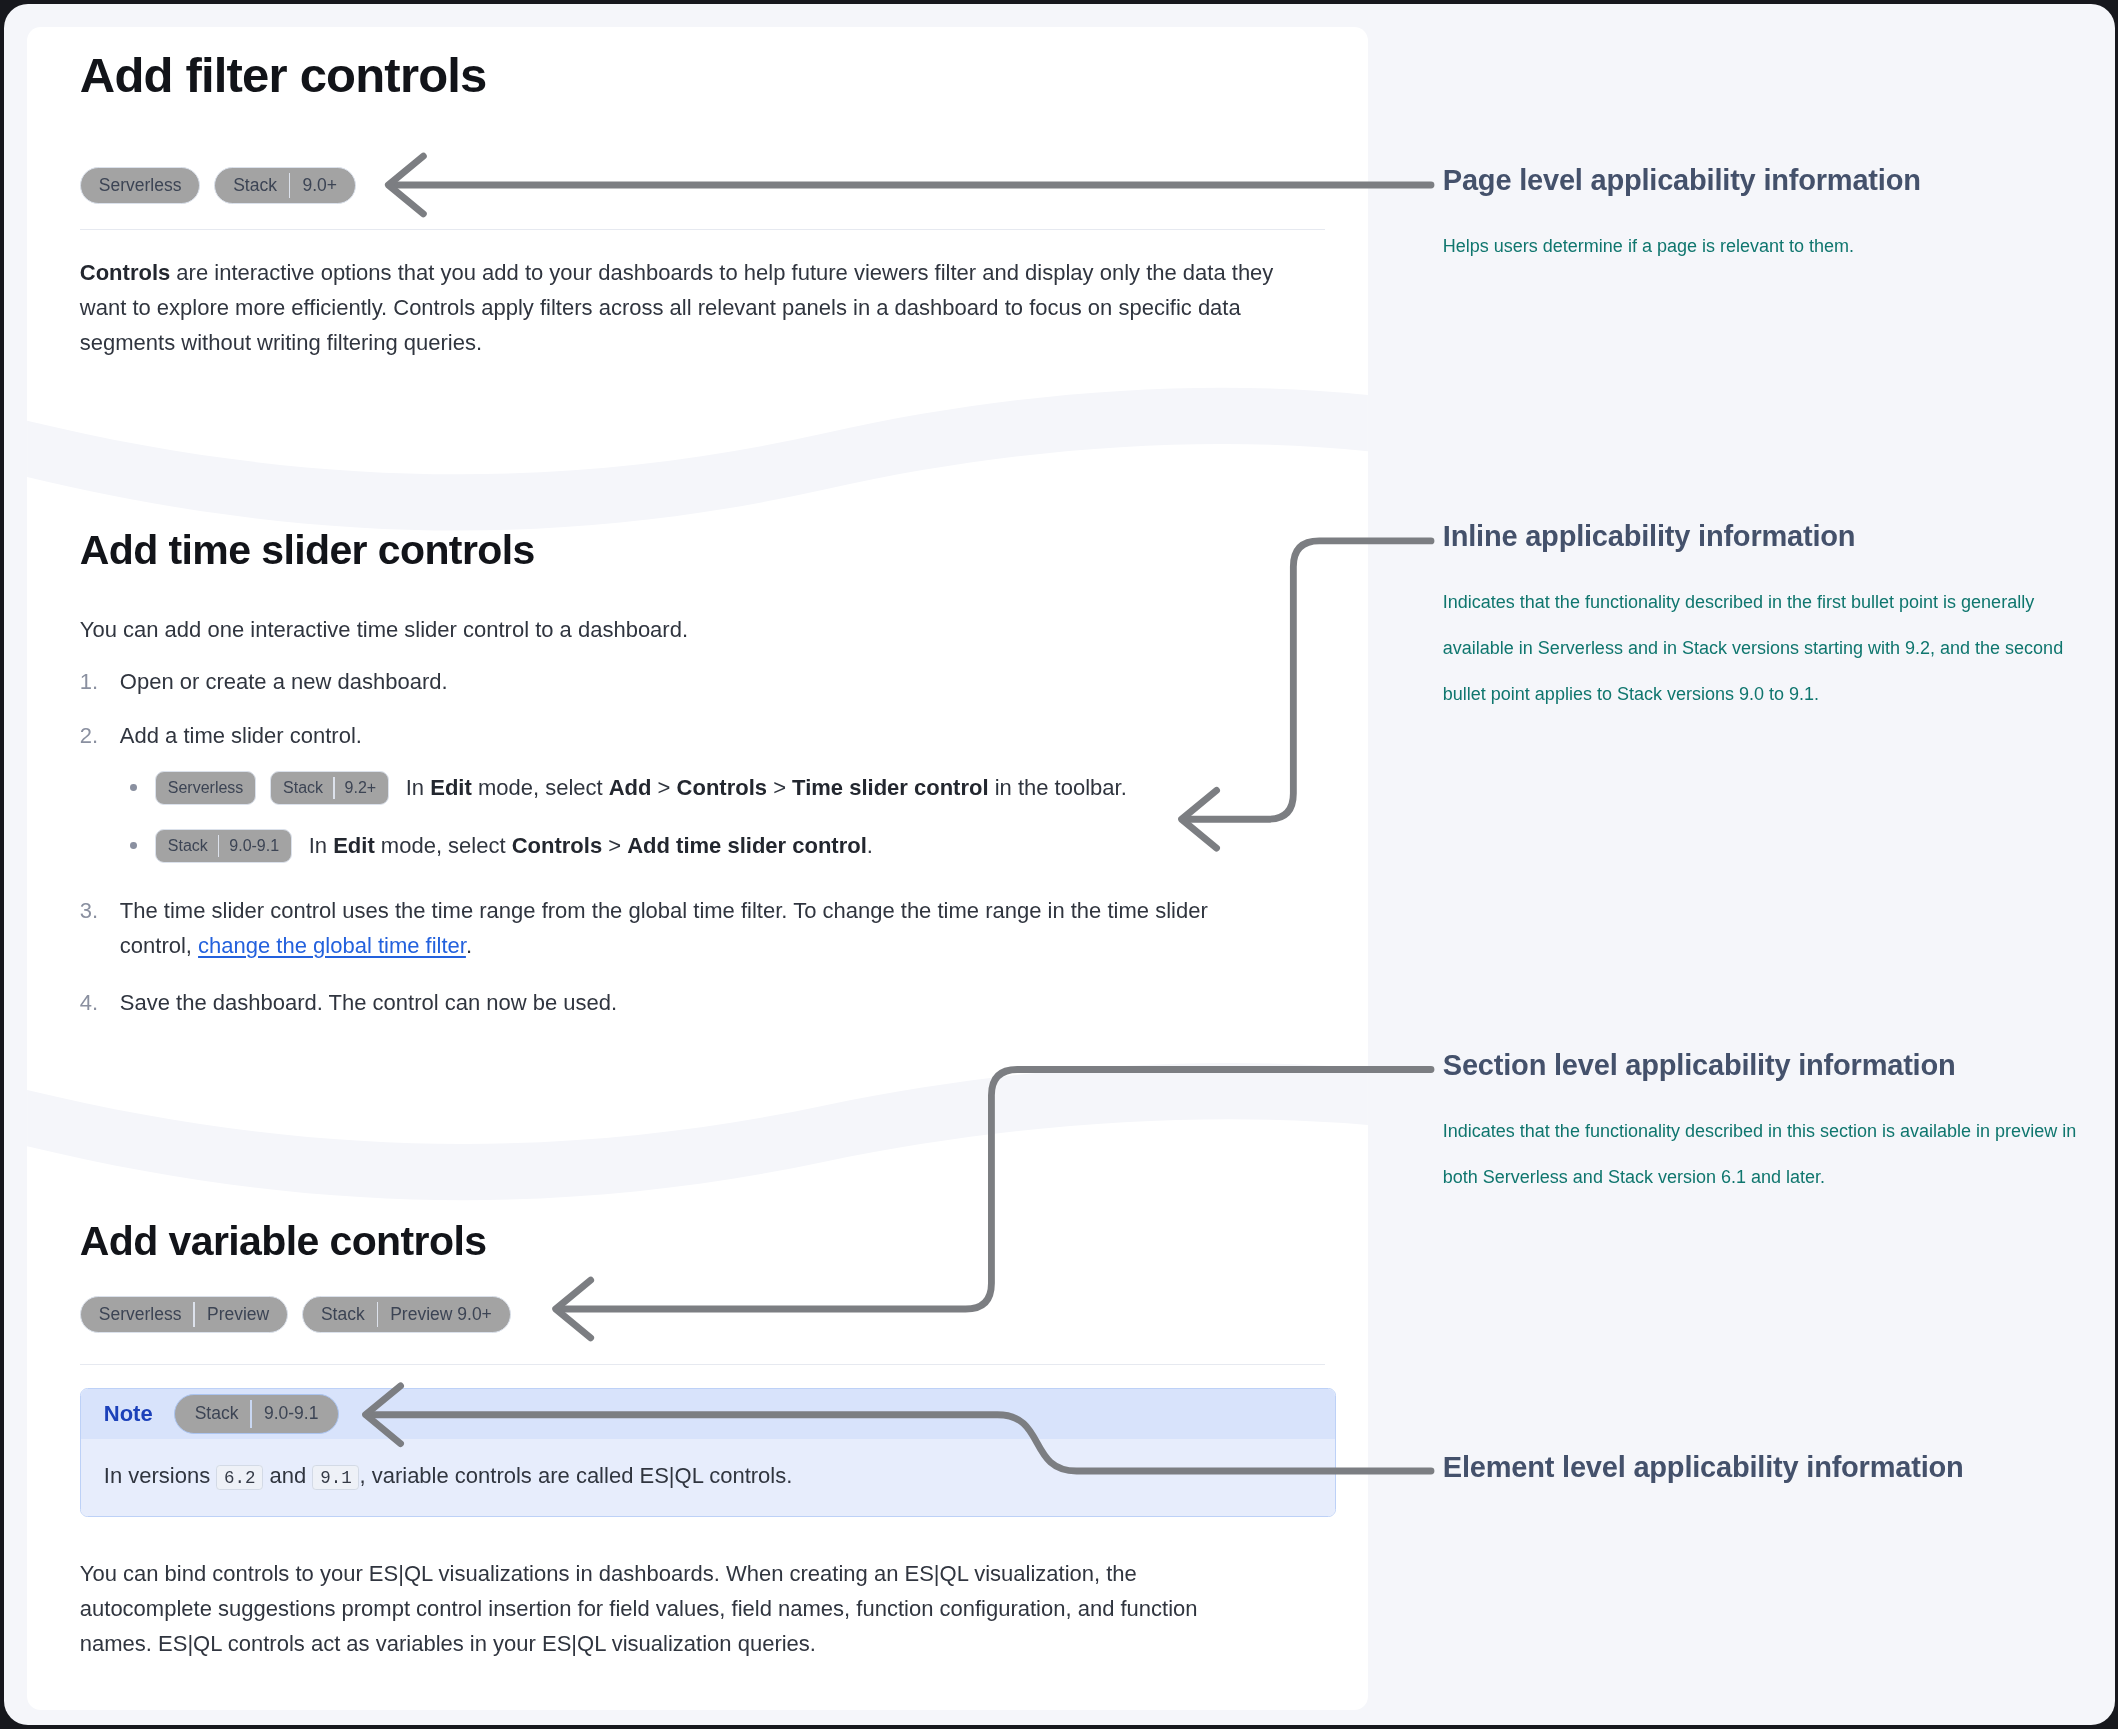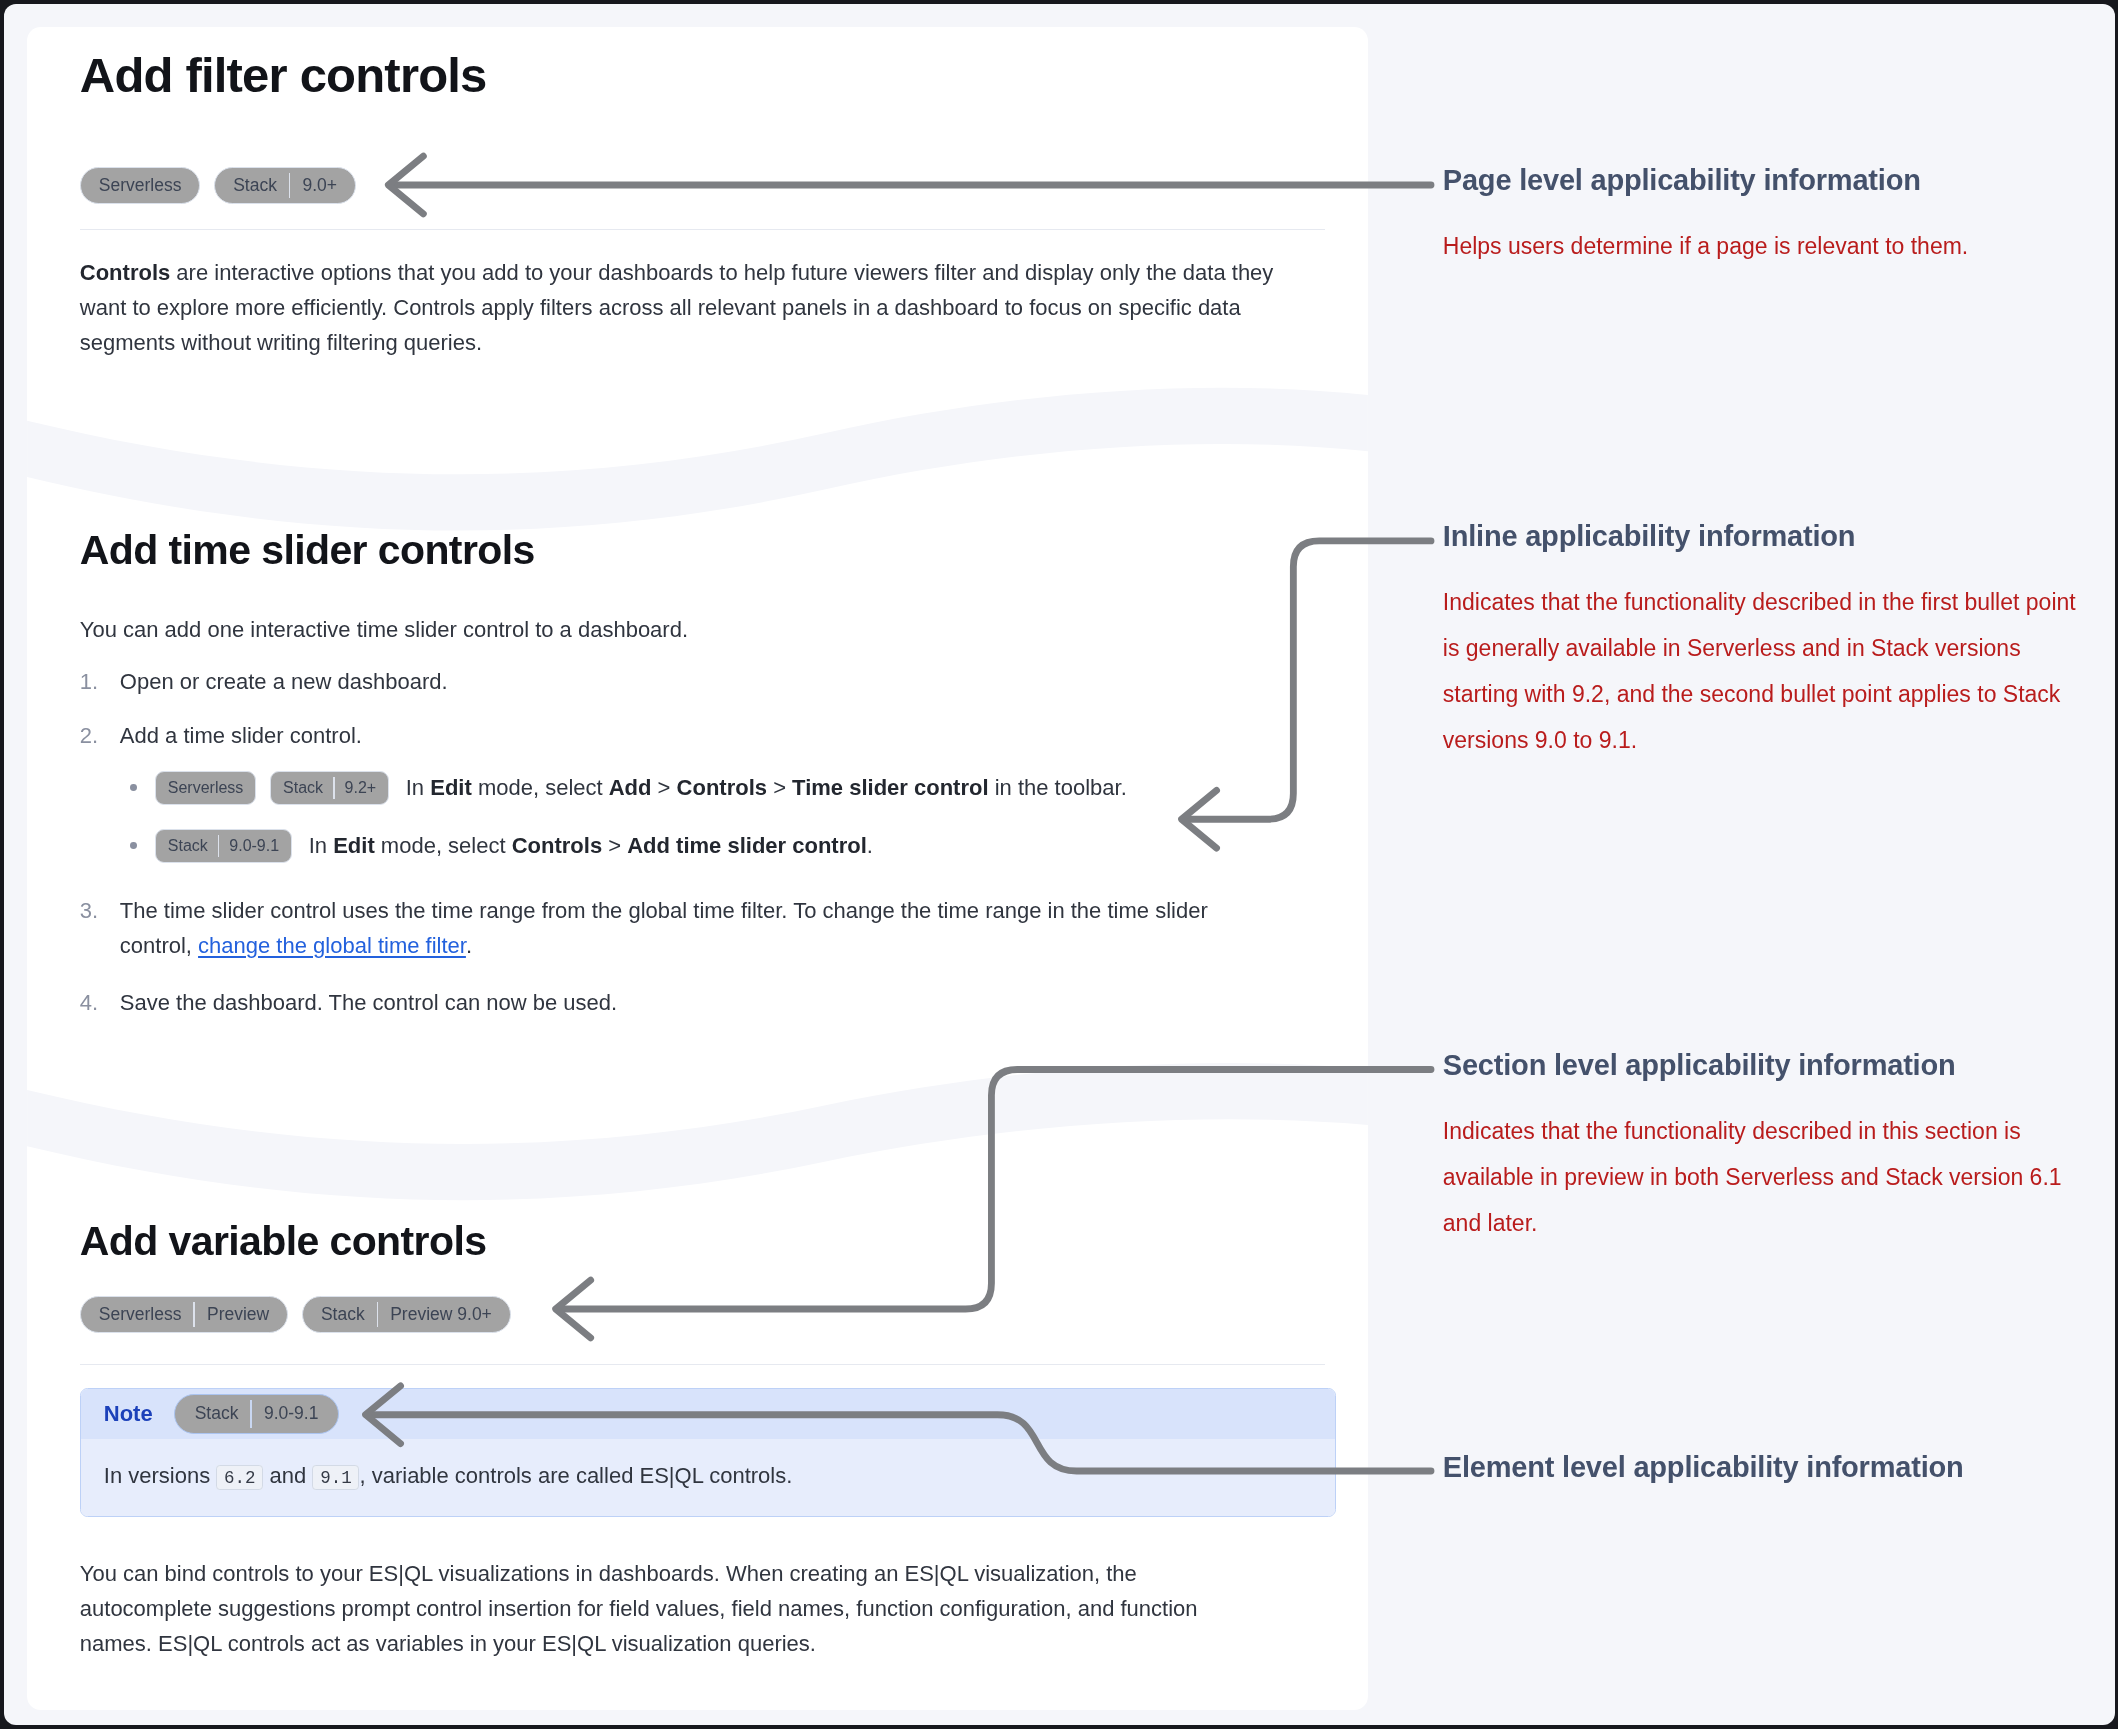--- a/index.html
+++ b/index.html
@@ -3,21 +3,21 @@
 <meta charset="utf-8">
 <style>
   html,body{margin:0;padding:0;}
   body{
     width:2119px;height:1729px;position:relative;
     background:#17181d;
     font-family:"Liberation Sans", sans-serif;
     -webkit-font-smoothing:antialiased;
   }
   .page{
-    position:absolute;inset:3.8px;border-radius:12px;
+    position:absolute;inset:3.8px;border-radius:24px;
     background:#f5f6fa;overflow:hidden;
   }
   .card{
     position:absolute;left:23px;top:23px;width:1341px;height:1683px;
     background:#ffffff;border-radius:13.7px;
   }
   .overlay-svg{position:absolute;left:0;top:0;width:2111px;height:1721px;pointer-events:none;}
   .abs{position:absolute;}
   
   .h1{font-size:49px;font-weight:700;color:#121419;letter-spacing:-0.8px;}
@@ -56,21 +56,21 @@
     border:1.5px solid #bdd1f7;border-radius:7.6px;overflow:hidden;
   }
   .note-header{
     background:#d8e3fb;height:50px;display:flex;align-items:center;
     padding-left:23px;gap:21px;
   }
   .note-label{font-size:22px;font-weight:700;color:#1c41ba;}
   .note-body{background:#e7edfc;padding:24px 23px 27px 23px;font-size:22px;color:#30353f;}
   
   .ann-head{font-size:29px;font-weight:700;color:#44516b;letter-spacing:-0.2px;line-height:37px;}
-  .ann-body{font-size:23px;color:#b91c1c;line-height:46px;}
+  .ann-body{font-size:18px;color:#0f766e;line-height:46px;}
 </style>
 </head>
 <body>
 
 <div class="page">
 
   <div class="card"></div>
 
   <svg class="overlay-svg" viewBox="0 0 2775 2263">
     <path d="M30,548 C420,642 760,636 1080,564 C1330,508 1580,492 1793,514 L1793,588 C1580,566 1330,582 1080,638 C760,710 420,716 30,622 Z" fill="#f5f6fa"></path>

